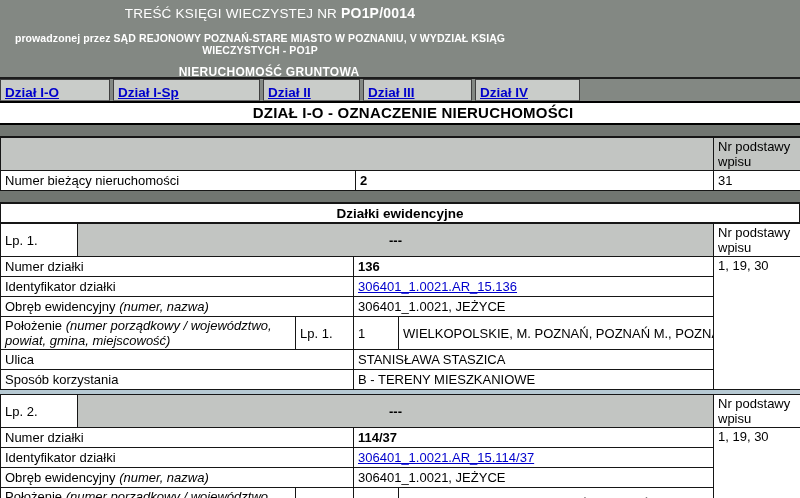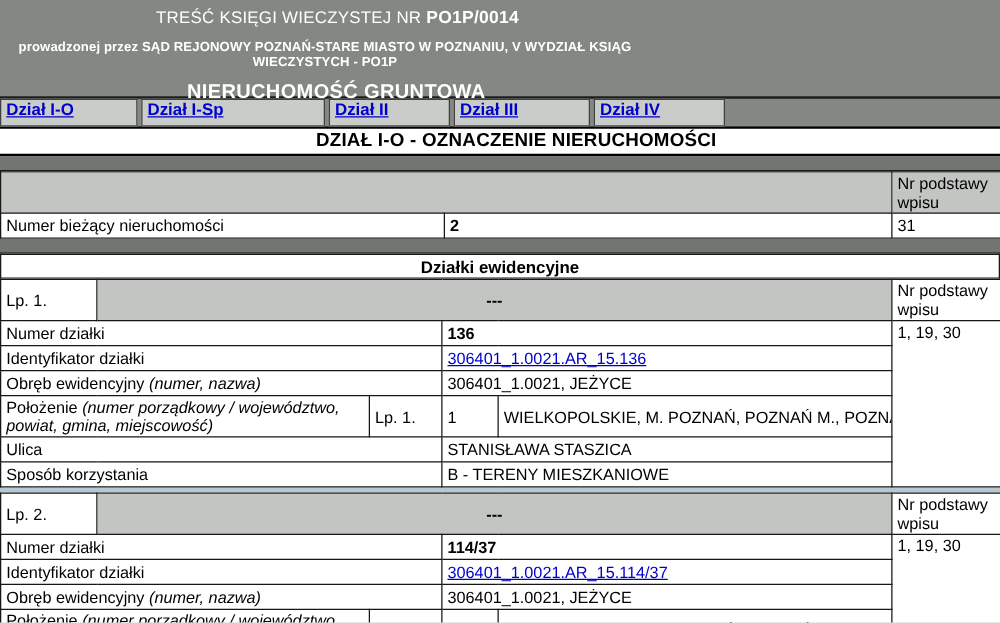--- a/index.html
+++ b/index.html
@@ -8,29 +8,29 @@
     background:#b6c9d3;
     font-family:"Liberation Sans","DejaVu Sans",sans-serif;
     font-size:13px; color:#000;
   }
   
   .hdr{height:77px;background:#838883;color:#fff;}
   .hdr-inner{width:520px;text-align:center;padding-top:5px;}
   .hdr-line1{font-size:13.5px;letter-spacing:.2px;padding-left:20px;}
   .hdr-line1 b{font-size:14px;}
   .hdr-line2{margin-top:11px;font-size:10.5px;font-weight:bold;letter-spacing:.1px;}
-  .hdr-line3{margin-top:9px;font-size:16px;font-weight:bold;letter-spacing:.3px;margin-left:18px;}
+  .hdr-line3{margin-top:9px;font-size:12px;font-weight:bold;letter-spacing:.3px;margin-left:18px;}
   
   .tabbar{
     height:22px;background:#838883;border-top:2px solid #1c1c1c;
     display:flex;align-items:stretch;
   }
   .tab{
     background:#c9ccc9;border:1px solid #3f3f3f;border-bottom-color:#6a6a6a;
-    margin-right:3px;box-sizing:border-box;display:flex;align-items:flex-start;
+    margin-right:3px;box-sizing:border-box;display:flex;align-items:flex-end;
     padding-left:4px;
   }
   .tab a{color:#0000cc;font-weight:bold;font-size:13.5px;text-decoration:underline;}
   .t1{width:110px}.t2{width:147px}.t3{width:97px}.t4{width:109px}.t5{width:105px;margin-right:0}
   
   .titlebar{
     height:20px;line-height:20px;background:#fff;color:#000;
     border-top:2px solid #000;border-bottom:2px solid #000;
     text-align:center;font-weight:bold;font-size:15px;letter-spacing:.2px;padding-left:26px;
   }

